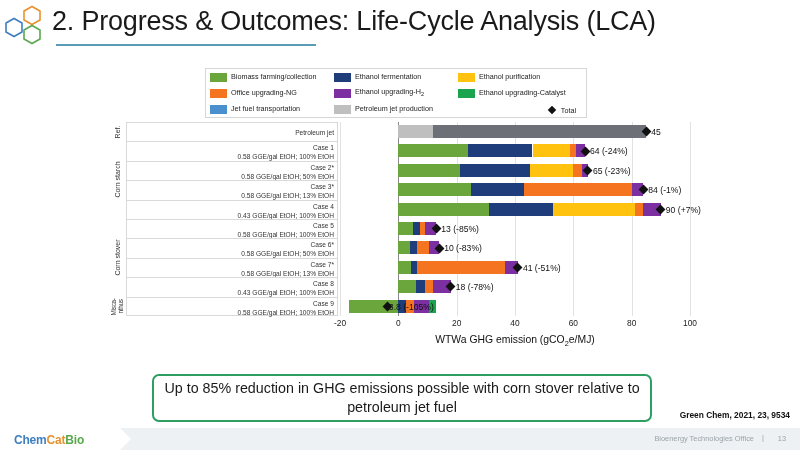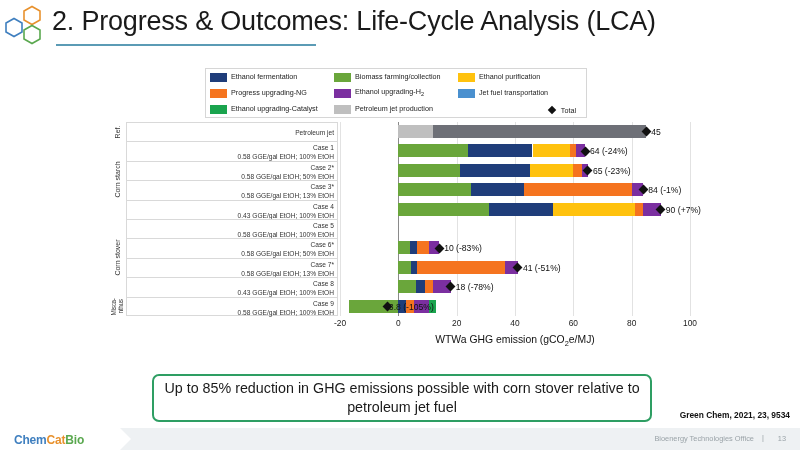--- a/index.html
+++ b/index.html
@@ -122,46 +122,46 @@
     <polygon points="26,23 34,18.5 42,23 42,32 34,36.5 26,32" fill="none" stroke="#5aa84f" stroke-width="1.6" transform="translate(-6,3)"></polygon>
   </svg>
   <div id="slide-title">2. Progress &amp; Outcomes: Life-Cycle Analysis (LCA)</div>
   <div id="title-underline"></div>
 </div>
 
 <div id="chart-figure">
 
   <div id="chart-legend" style="grid-template-columns: 1fr 1fr 1fr; position: absolute;">
       <div class="legend-item">
+        <span class="legend-swatch" style="background: rgb(106, 166, 59);"></span>
+        <span>Biomass farming/collection</span>
+      </div>
+      <div class="legend-item">
         <span class="legend-swatch" style="background: rgb(31, 61, 122);"></span>
         <span>Ethanol fermentation</span>
       </div>
       <div class="legend-item">
-        <span class="legend-swatch" style="background: rgb(106, 166, 59);"></span>
-        <span>Biomass farming/collection</span>
-      </div>
-      <div class="legend-item">
         <span class="legend-swatch" style="background: rgb(255, 194, 14);"></span>
         <span>Ethanol purification</span>
       </div>
       <div class="legend-item">
         <span class="legend-swatch" style="background: rgb(245, 116, 31);"></span>
-        <span>Progress upgrading-NG</span>
+        <span>Office upgrading-NG</span>
       </div>
       <div class="legend-item">
         <span class="legend-swatch" style="background: rgb(123, 47, 160);"></span>
         <span>Ethanol upgrading-H<sub style="font-size: 5.6px;">2</sub></span>
       </div>
       <div class="legend-item">
+        <span class="legend-swatch" style="background: rgb(26, 164, 78);"></span>
+        <span>Ethanol upgrading-Catalyst</span>
+      </div>
+      <div class="legend-item">
         <span class="legend-swatch" style="background: rgb(74, 144, 207);"></span>
         <span>Jet fuel transportation</span>
-      </div>
-      <div class="legend-item">
-        <span class="legend-swatch" style="background: rgb(26, 164, 78);"></span>
-        <span>Ethanol upgrading-Catalyst</span>
       </div>
       <div class="legend-item">
         <span class="legend-swatch" style="background: rgb(191, 191, 191);"></span>
         <span>Petroleum jet production</span>
       </div>
       <div class="legend-item total" style="position: absolute; right: 6px; bottom: 3px;">
         <span class="diamond-mark" style="background: rgb(17, 17, 17);"></span>
         <span>Total</span>
       </div>
     </div>
@@ -254,20 +254,28 @@
         </div>
         <div class="bar-row" style="top: 77.6px;">
           <div class="bar-seg" style="background: rgb(106, 166, 59); left: 58.3333px; width: 90.4167px;"></div>
           <div class="bar-seg" style="background: rgb(31, 61, 122); left: 148.75px; width: 64.1667px;"></div>
           <div class="bar-seg" style="background: rgb(255, 194, 14); left: 212.917px; width: 81.6667px;"></div>
           <div class="bar-seg" style="background: rgb(245, 116, 31); left: 294.583px; width: 8.75px;"></div>
           <div class="bar-seg" style="background: rgb(123, 47, 160); left: 303.333px; width: 17.5px;"></div>
           <div class="bar-diamond" style="left: 317.333px; background: rgb(17, 17, 17);"></div>
           <div class="bar-value" style="left: 325.833px;">90 (+7%)</div>
         </div>
+        <div class="bar-row" style="top: 97px;">
+          <div class="bar-seg" style="background: rgb(106, 166, 59); left: 58.3333px; width: 14.5833px;"></div>
+          <div class="bar-seg" style="background: rgb(31, 61, 122); left: 72.9167px; width: 7.29167px;"></div>
+          <div class="bar-seg" style="background: rgb(245, 116, 31); left: 80.2083px; width: 4.375px;"></div>
+          <div class="bar-seg" style="background: rgb(123, 47, 160); left: 84.5833px; width: 11.6667px;"></div>
+          <div class="bar-diamond" style="left: 92.75px; background: rgb(17, 17, 17);"></div>
+          <div class="bar-value" style="left: 101.25px;">13 (-85%)</div>
+        </div>
         <div class="bar-row" style="top: 116.4px;">
           <div class="bar-seg" style="background: rgb(106, 166, 59); left: 58.3333px; width: 11.6667px;"></div>
           <div class="bar-seg" style="background: rgb(31, 61, 122); left: 70px; width: 7.29167px;"></div>
           <div class="bar-seg" style="background: rgb(245, 116, 31); left: 77.2917px; width: 11.6667px;"></div>
           <div class="bar-seg" style="background: rgb(123, 47, 160); left: 88.9583px; width: 10.2083px;"></div>
           <div class="bar-diamond" style="left: 95.6667px; background: rgb(17, 17, 17);"></div>
           <div class="bar-value" style="left: 104.167px;">10 (-83%)</div>
         </div>
         <div class="bar-row" style="top: 135.8px;">
           <div class="bar-seg" style="background: rgb(106, 166, 59); left: 58.3333px; width: 13.125px;"></div>

